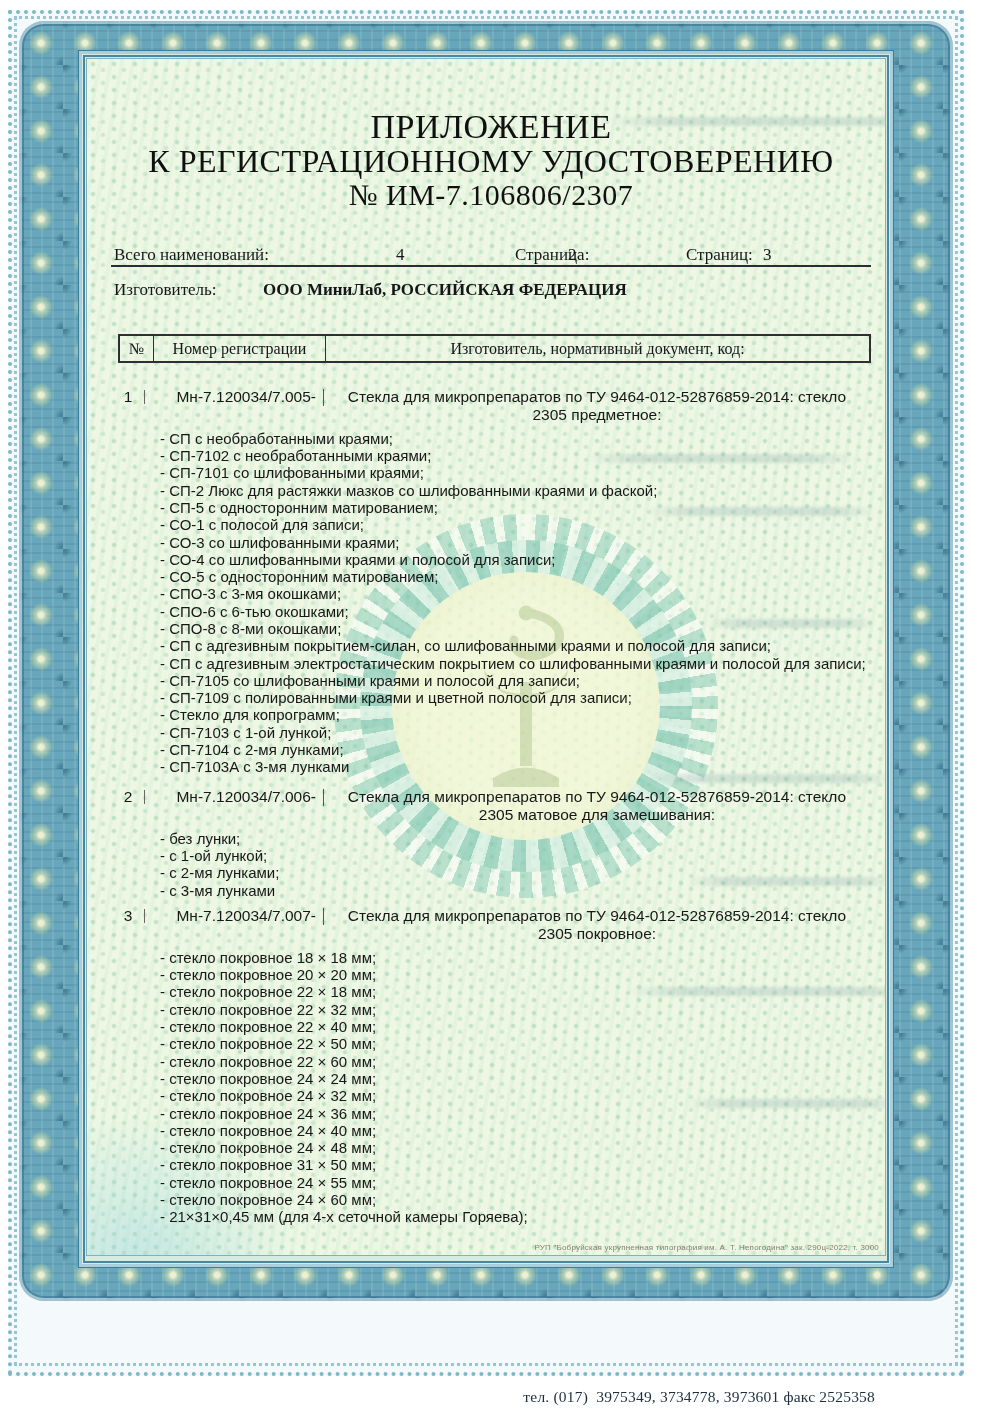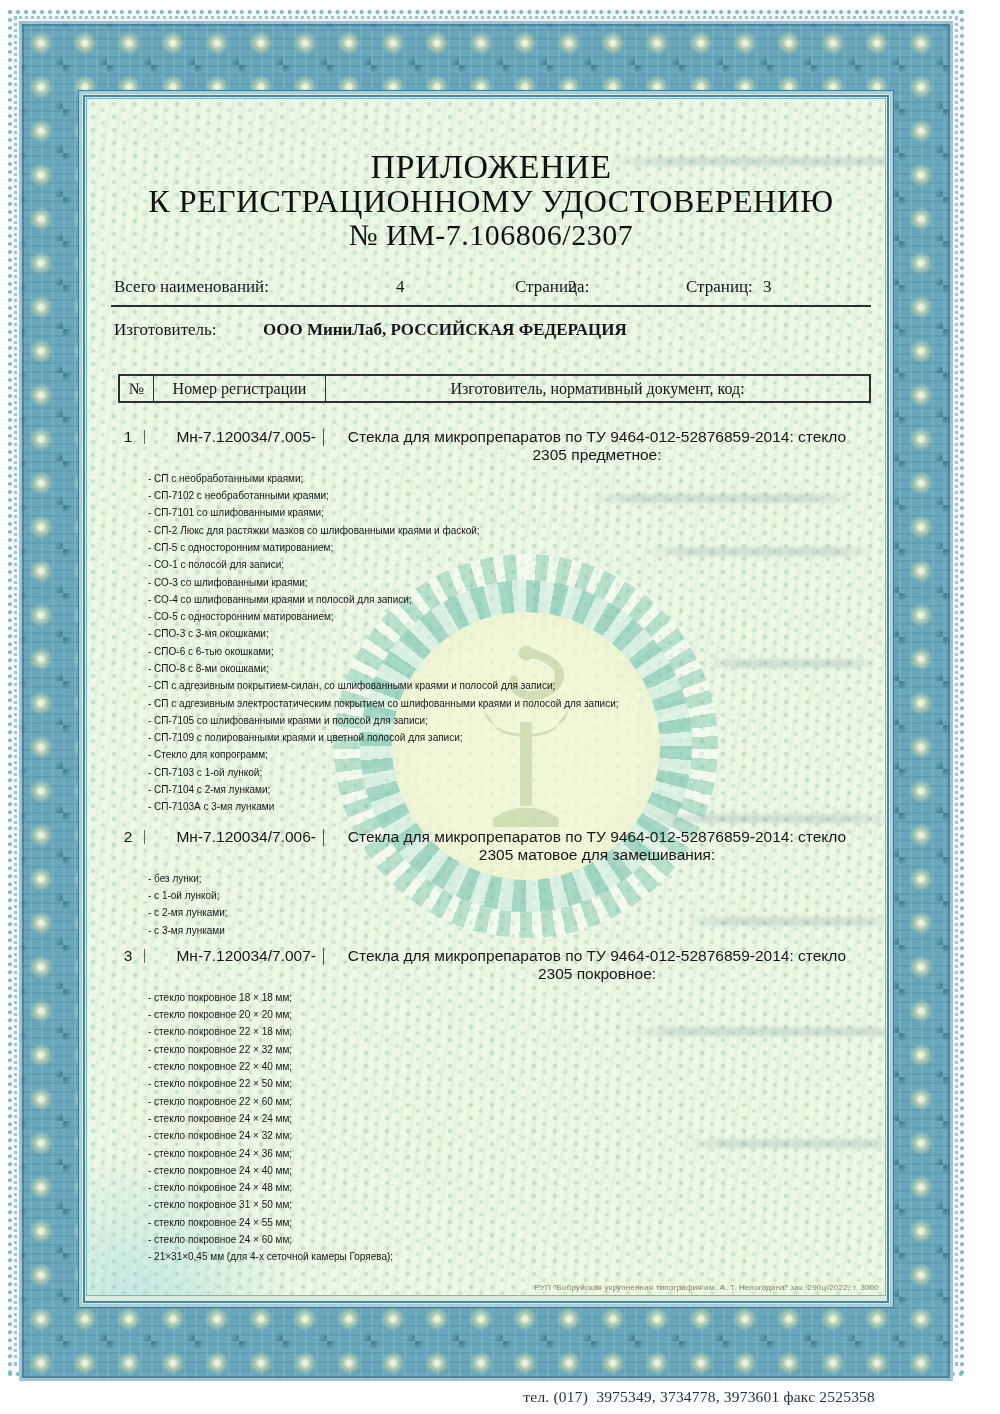--- a/index.html
+++ b/index.html
@@ -8,30 +8,31 @@
     font-family:"Liberation Sans",sans-serif;color:#171717;overflow:hidden;
   }
   
   .cert{
     position:absolute;top:10px;left:8px;right:36px;bottom:38px;
     border:4px dotted #7fb6c9;padding:2px;background:#f4fafc;
   }
   .lace2{border:3px dotted #96c5d4;padding:2px;height:calc(100% - 14px);}
   .band{
     height:calc(100% - 120px);
-    padding:70px 60px;
+    padding:30px 60px;
     background-color:#68a6bb;
     background-image:
       radial-gradient(circle at 50% 50%, #eef0cb 2.5px, rgba(238,240,203,0.55) 5px, rgba(203,222,158,0.45) 8px, rgba(203,222,158,0) 12px),
       radial-gradient(circle at 0% 0%, rgba(40,96,122,0.55) 3px, rgba(40,96,122,0) 9px),
       radial-gradient(circle at 100% 100%, rgba(40,96,122,0.5) 3px, rgba(40,96,122,0) 9px),
       repeating-linear-gradient(90deg, rgba(255,255,255,0.10) 0 2px, rgba(255,255,255,0) 2px 11px),
       repeating-linear-gradient(0deg, rgba(30,80,105,0.12) 0 2px, rgba(30,80,105,0) 2px 9px);
     background-size:44px 44px,44px 44px,44px 44px,auto,auto;
     box-shadow:inset 0 0 0 3px rgba(235,245,248,0.55), inset 0 0 0 5px rgba(47,110,140,0.55);
+    border-radius:25px;
   }
   .frame{
     height:calc(100% - 12px);
     border:3px solid #a9cfdc;padding:1px;background:#d7ebdf;
     box-shadow:0 0 0 1px #3b7e9a;
   }
   .frame2{height:calc(100% - 6px);border:2px solid #49869f;padding:1px;}
   .inner{
     position:relative;height:calc(100% - 6px);border:1px solid #7bb2c4;
     background-color:#edf7e4;
@@ -67,21 +68,21 @@
       background:radial-gradient(circle at 30% 100%, rgba(140,210,225,0.45), rgba(140,210,225,0) 62%);}
   
   .content{position:relative;z-index:3;padding:50px 14px 0 24px;}
   .title{margin:0;text-align:center;font-family:"Liberation Serif",serif;color:#101010;
       font-weight:normal;line-height:1.06;letter-spacing:0.5px;}
   .t1{font-size:34px;}
   .t2{font-size:32px;}
   .t3{font-size:30px;}
   .meta-row{position:relative;height:21px;margin-top:26px;
       font-family:"Liberation Serif",serif;font-size:17px;color:#15151a;}
-  .meta-row span{position:absolute;top:0;white-space:nowrap;}
+  .meta-row span{position:absolute;top:8px;white-space:nowrap;}
   .m1{left:3px;}  .m2{left:285px;} .m3{left:378px;margin-left:26px;} .m4{left:457px;} .m5{left:575px;} .m6{left:652px;}
   .rule{height:0;border-top:2px solid #2c2c34;margin:7px 0 0 0;}
   .manu-row{position:relative;height:22px;margin-top:13px;
       font-family:"Liberation Serif",serif;font-size:17px;color:#15151a;}
   .manu-row .lbl{position:absolute;left:3px;}
   .manu-row .val{position:absolute;left:152px;font-weight:bold;}
   .thead{display:grid;grid-template-columns:33px 172px 1fr;margin:32px 0 0 7px;
       border:2px solid #2e2e34;font-family:"Liberation Serif",serif;font-size:16px;color:#15151a;}
   .thead .cell{height:25px;line-height:25px;text-align:center;}
   .thead .cell + .cell{border-left:1.5px solid #2e2e34;}
@@ -89,21 +90,21 @@
   .item{margin-top:25px;}
   .i2{margin-top:12px;}
   .i3{margin-top:8px;}
   .item-head{display:grid;grid-template-columns:34px 178px 1fr;font-size:15.5px;line-height:18.5px;}
   .item-no{text-align:center;position:relative;}
   .item-no::after{content:"";position:absolute;right:0;top:2px;width:1px;height:14px;background:#666;}
   .item-reg{text-align:right;padding-right:7px;}
   .item-desc{text-align:center;position:relative;padding:0 4px;}
   .item-desc::before{content:"";position:absolute;left:0;top:1px;width:1px;height:17px;background:#555;}
   .entries{margin:5px 0 0 37px;}
-  .entry{font-size:10px;line-height:17.3px;white-space:nowrap;}
+  .entry{font-size:15px;line-height:17.3px;white-space:nowrap;margin-left:12px;}
   
   .print-info{position:absolute;z-index:4;right:6px;bottom:3px;font-size:8px;color:#8c8066;letter-spacing:0.2px;}
   .phone{position:absolute;right:125px;bottom:8px;font-family:"Liberation Serif",serif;
       font-size:15.5px;color:#1d2f3f;white-space:pre;letter-spacing:0.2px;}
 </style>
 </head>
 <body>
 
 <div class="cert">
   <div class="lace2">

